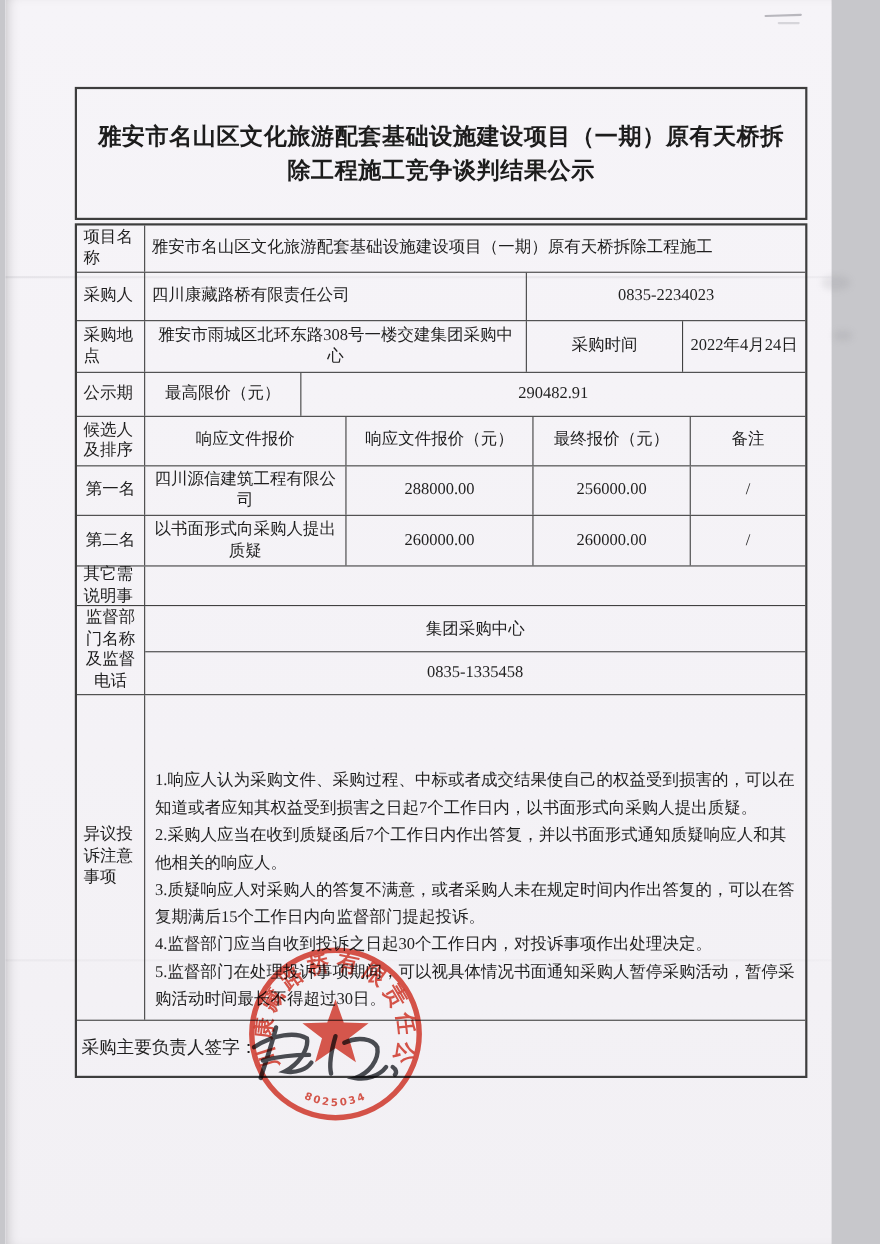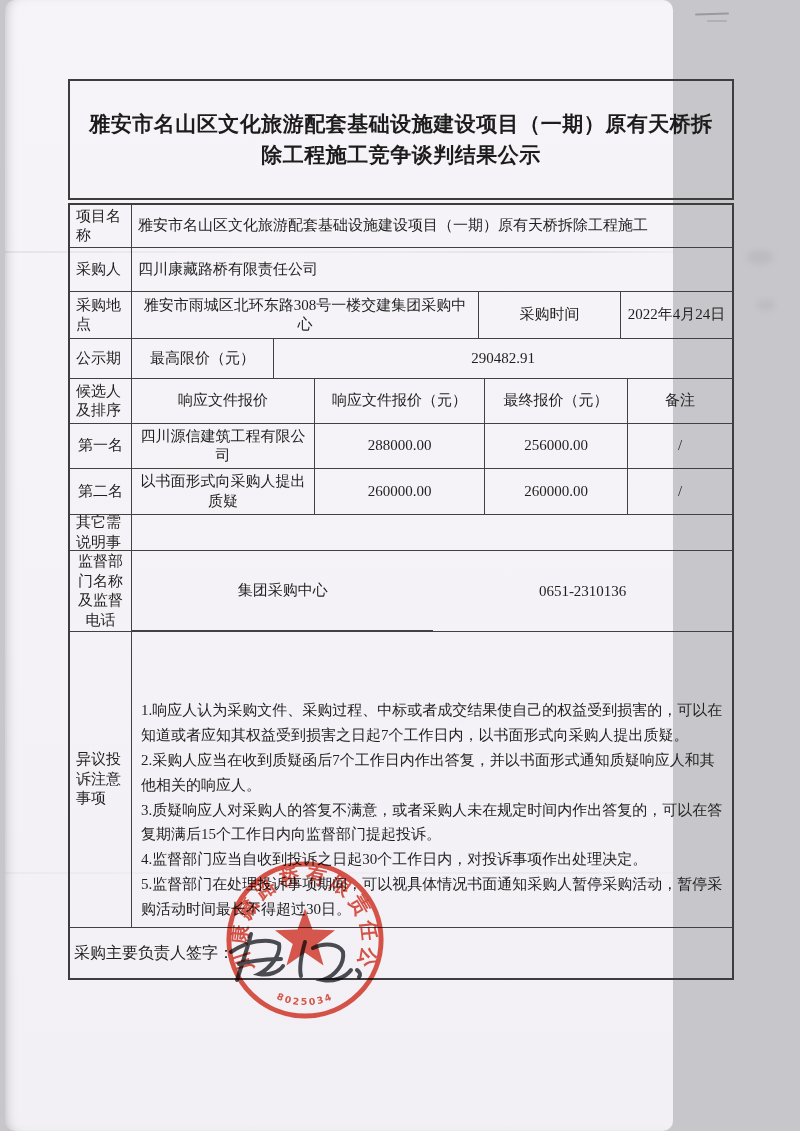--- a/index.html
+++ b/index.html
@@ -5,24 +5,23 @@
   html,body{margin:0;padding:0;}
   body{
     width:800px;height:1131px;
     background:#c7c7cb;
     font-family:"Liberation Serif","DejaVu Serif",serif;
     color:#222;
     position:relative;
     overflow:hidden;
   }
   .paper{
-    position:absolute;left:5px;top:0;width:668px;height:1131px;
+    position:absolute;left:5px;top:0;width:751px;height:1131px;
     background:linear-gradient(180deg,#f6f4f8 0%,#f4f2f6 60%,#f2f0f4 100%);
     box-shadow:inset 8px 0 14px -10px rgba(0,0,0,.35);
-    border-radius:10px;
   }
   
   .crease{position:absolute;left:0;width:100%;height:2px;
     background:linear-gradient(90deg,rgba(90,90,100,.10),rgba(90,90,100,.03) 40%,rgba(90,90,100,.12) 85%,rgba(90,90,100,.04));}
   .smudge{position:absolute;background:rgba(120,120,130,.14);filter:blur(3px);border-radius:50%;}
   .dash-mark{position:absolute;background:rgba(70,70,80,.35);height:2px;border-radius:1px;}
 
   .title-box{
     position:absolute;left:63px;top:79px;width:666px;height:121px;
     border:2px solid #3d3d3d;box-sizing:border-box;
@@ -46,21 +45,21 @@
   .td:last-child{border-right:none;}
   .td.left{justify-content:flex-start;text-align:center;}
   .label-col{width:62px;flex:0 0 62px;justify-content:flex-start;text-align:left;}
   .label-center{justify-content:center;text-align:center;}
   .c347{width:347px;flex:0 0 347px;}
   .c142{width:142px;flex:0 0 142px;}
   .c183{width:183px;flex:0 0 183px;}
   .c170{width:170px;flex:0 0 170px;}
   .c143{width:143px;flex:0 0 143px;}
   .grow{flex:1 1 auto;}
-  .stack{flex:1 1 auto;display:flex;flex-direction:row;}
+  .stack{flex:1 1 auto;display:flex;flex-direction:column;}
   .stack .sub{flex:1 1 auto;display:flex;align-items:center;justify-content:center;box-sizing:border-box;}
   .stack .sub:first-child{border-bottom:1px solid #414141;}
   .notice-cell{
     display:block;padding:66px 9px 10px 9px;text-align:left;line-height:1.66;
   }
   .sig-row{height:50px;}
   .sig-cell{justify-content:flex-start;text-align:left;font-size:16px;padding-left:4px;}
 
   .stamp{
     position:absolute;left:216px;top:856px;width:168px;height:168px;
@@ -90,20 +89,21 @@
   <div class="tbl">
 
     <div class="tr" style="height:43px">
       <div class="td label-col">项目名称</div>
       <div class="td left grow">雅安市名山区文化旅游配套基础设施建设项目（一期）原有天桥拆除工程施工</div>
     </div>
 
     <div class="tr" style="height:44px">
       <div class="td label-col">采购人</div>
       <div class="td left c347">四川康藏路桥有限责任公司</div>
+      <div class="td grow">0835-2234023</div>
     </div>
 
     <div class="tr" style="height:47px">
       <div class="td label-col">采购地点</div>
       <div class="td left c347">雅安市雨城区北环东路308号一楼交建集团采购中心</div>
       <div class="td c142">采购时间</div>
       <div class="td grow">2022年4月24日</div>
     </div>
 
     <div class="tr" style="height:40px">
@@ -138,21 +138,21 @@
 
     <div class="tr" style="height:36px">
       <div class="td label-col">其它需说明事</div>
       <div class="td left grow"></div>
     </div>
 
     <div class="tr" style="height:81px">
       <div class="td label-col label-center">监督部门名称及监督电话</div>
       <div class="stack">
         <div class="sub">集团采购中心</div>
-        <div class="sub">0651-2310136</div>
+        <div class="sub">0835-1335458</div>
       </div>
     </div>
 
     <div class="tr" style="height:296px">
       <div class="td label-col">异议投诉注意事项</div>
       <div class="td grow notice-cell">
         <div>1.响应人认为采购文件、采购过程、中标或者成交结果使自己的权益受到损害的，可以在知道或者应知其权益受到损害之日起7个工作日内，以书面形式向采购人提出质疑。</div>
         <div>2.采购人应当在收到质疑函后7个工作日内作出答复，并以书面形式通知质疑响应人和其他相关的响应人。</div>
         <div>3.质疑响应人对采购人的答复不满意，或者采购人未在规定时间内作出答复的，可以在答复期满后15个工作日内向监督部门提起投诉。</div>
         <div>4.监督部门应当自收到投诉之日起30个工作日内，对投诉事项作出处理决定。</div>

